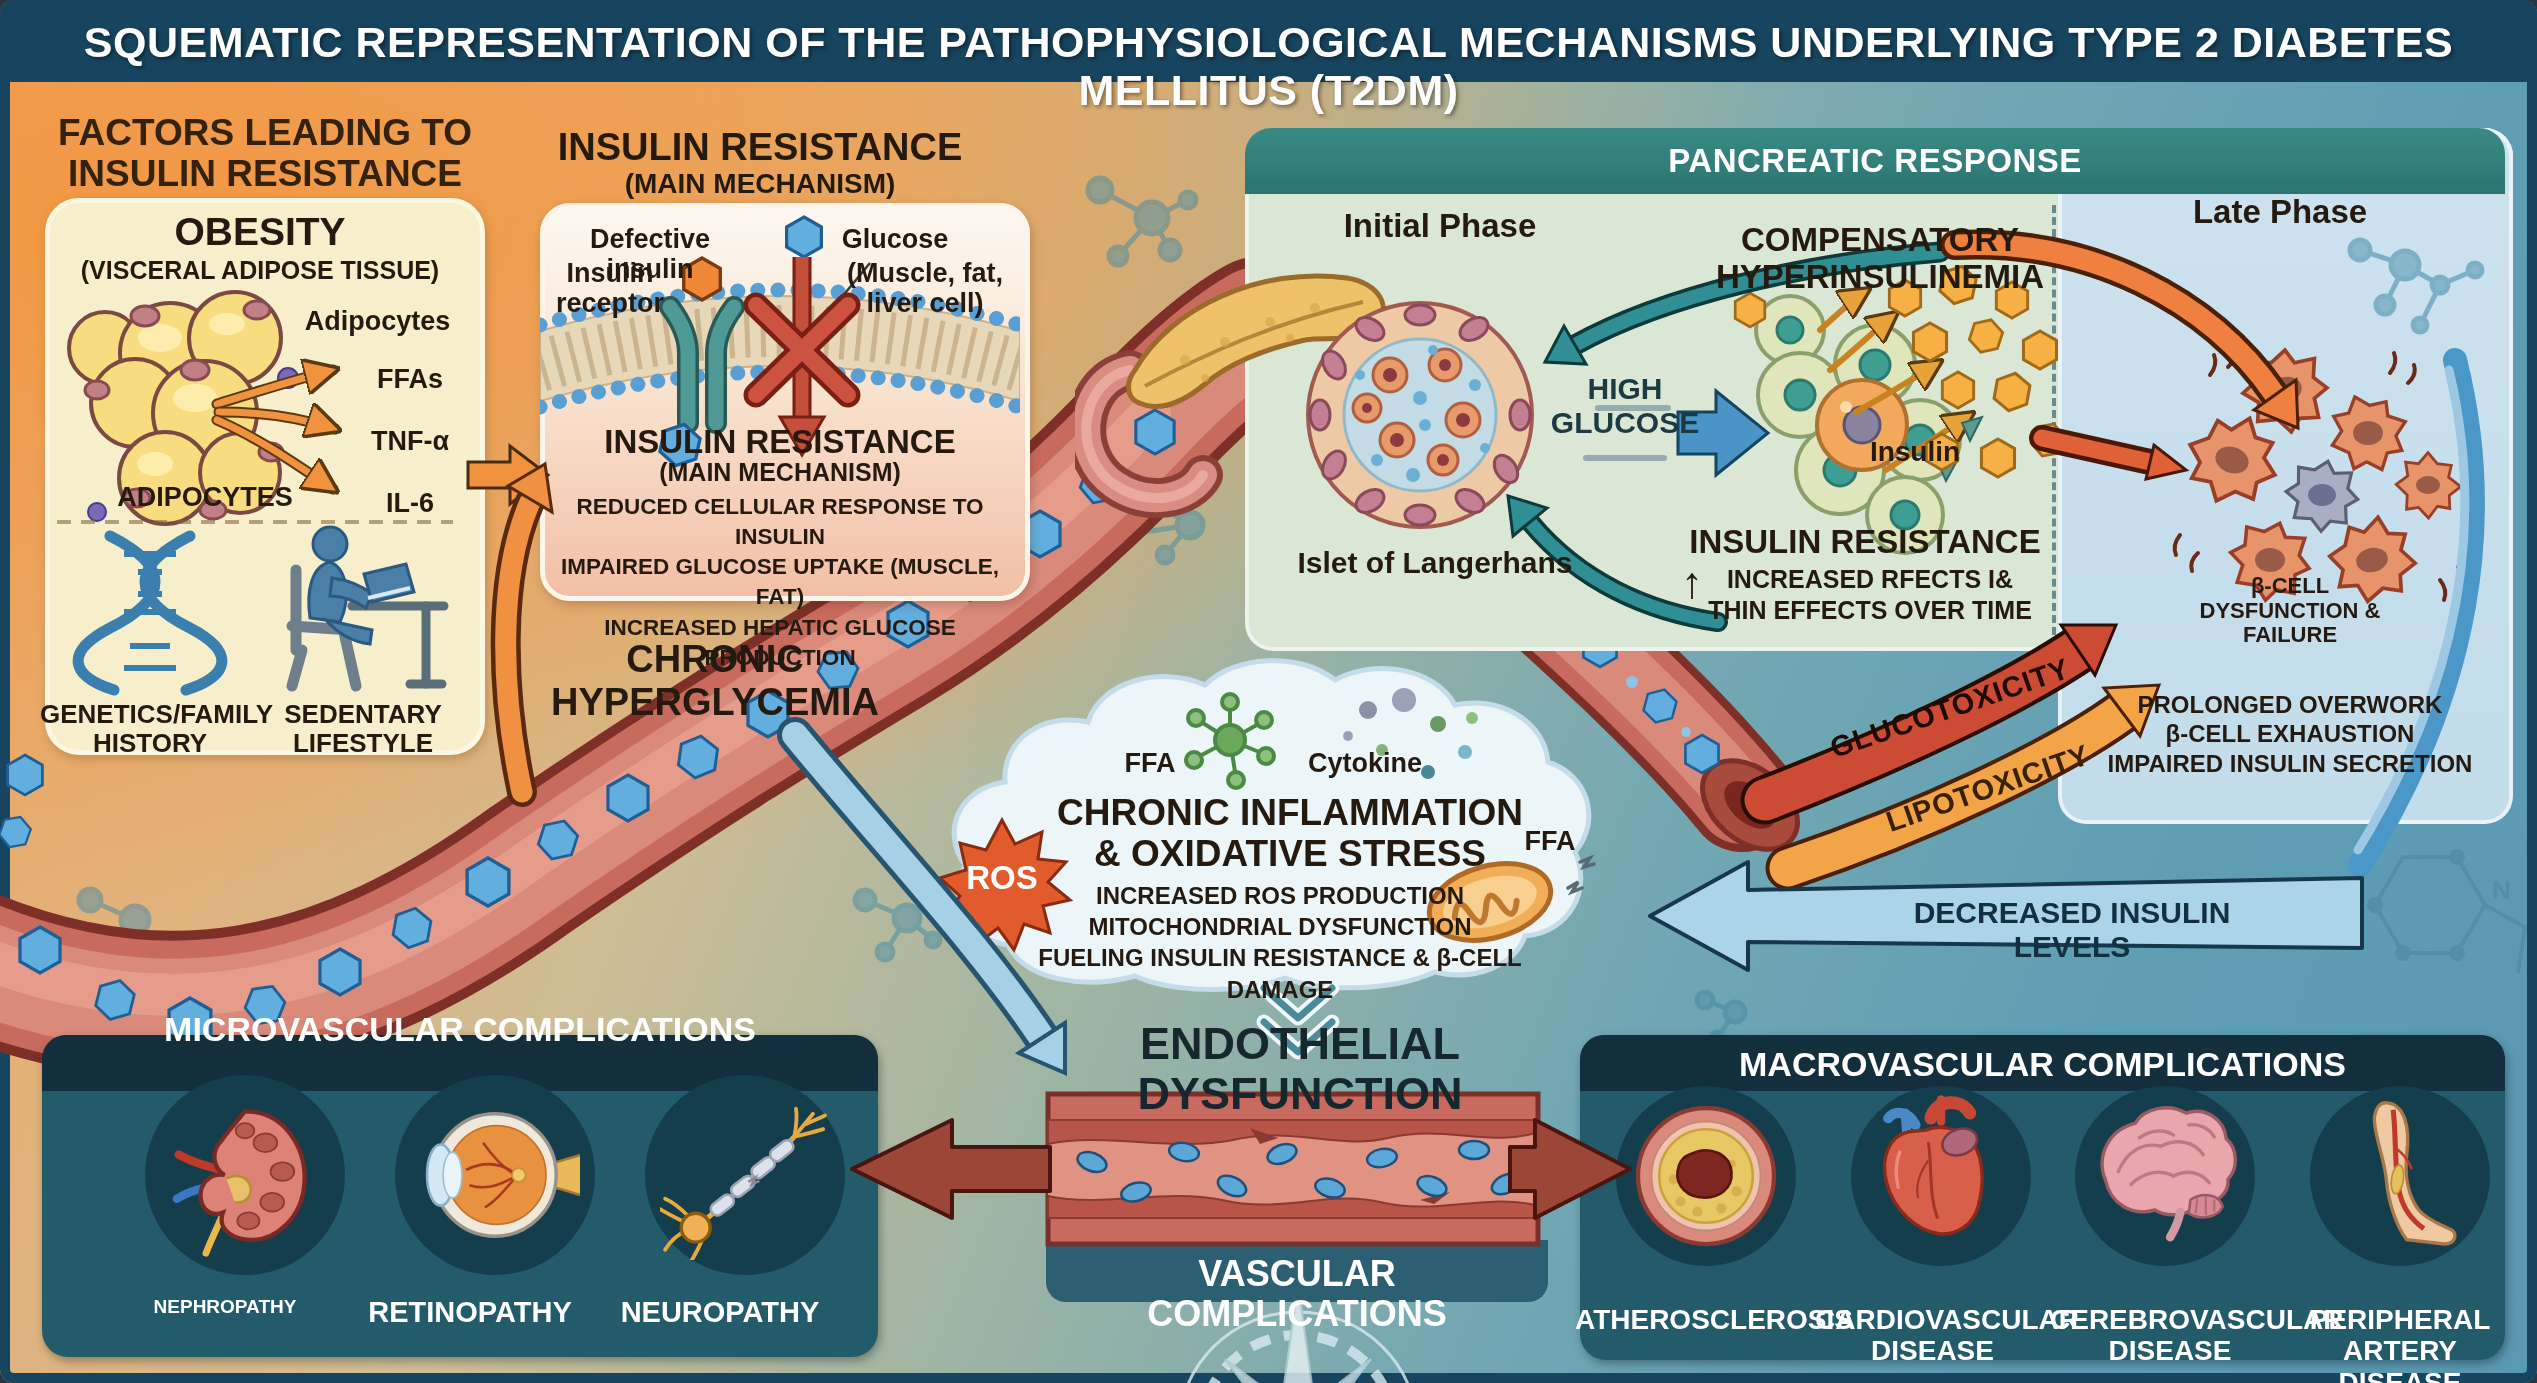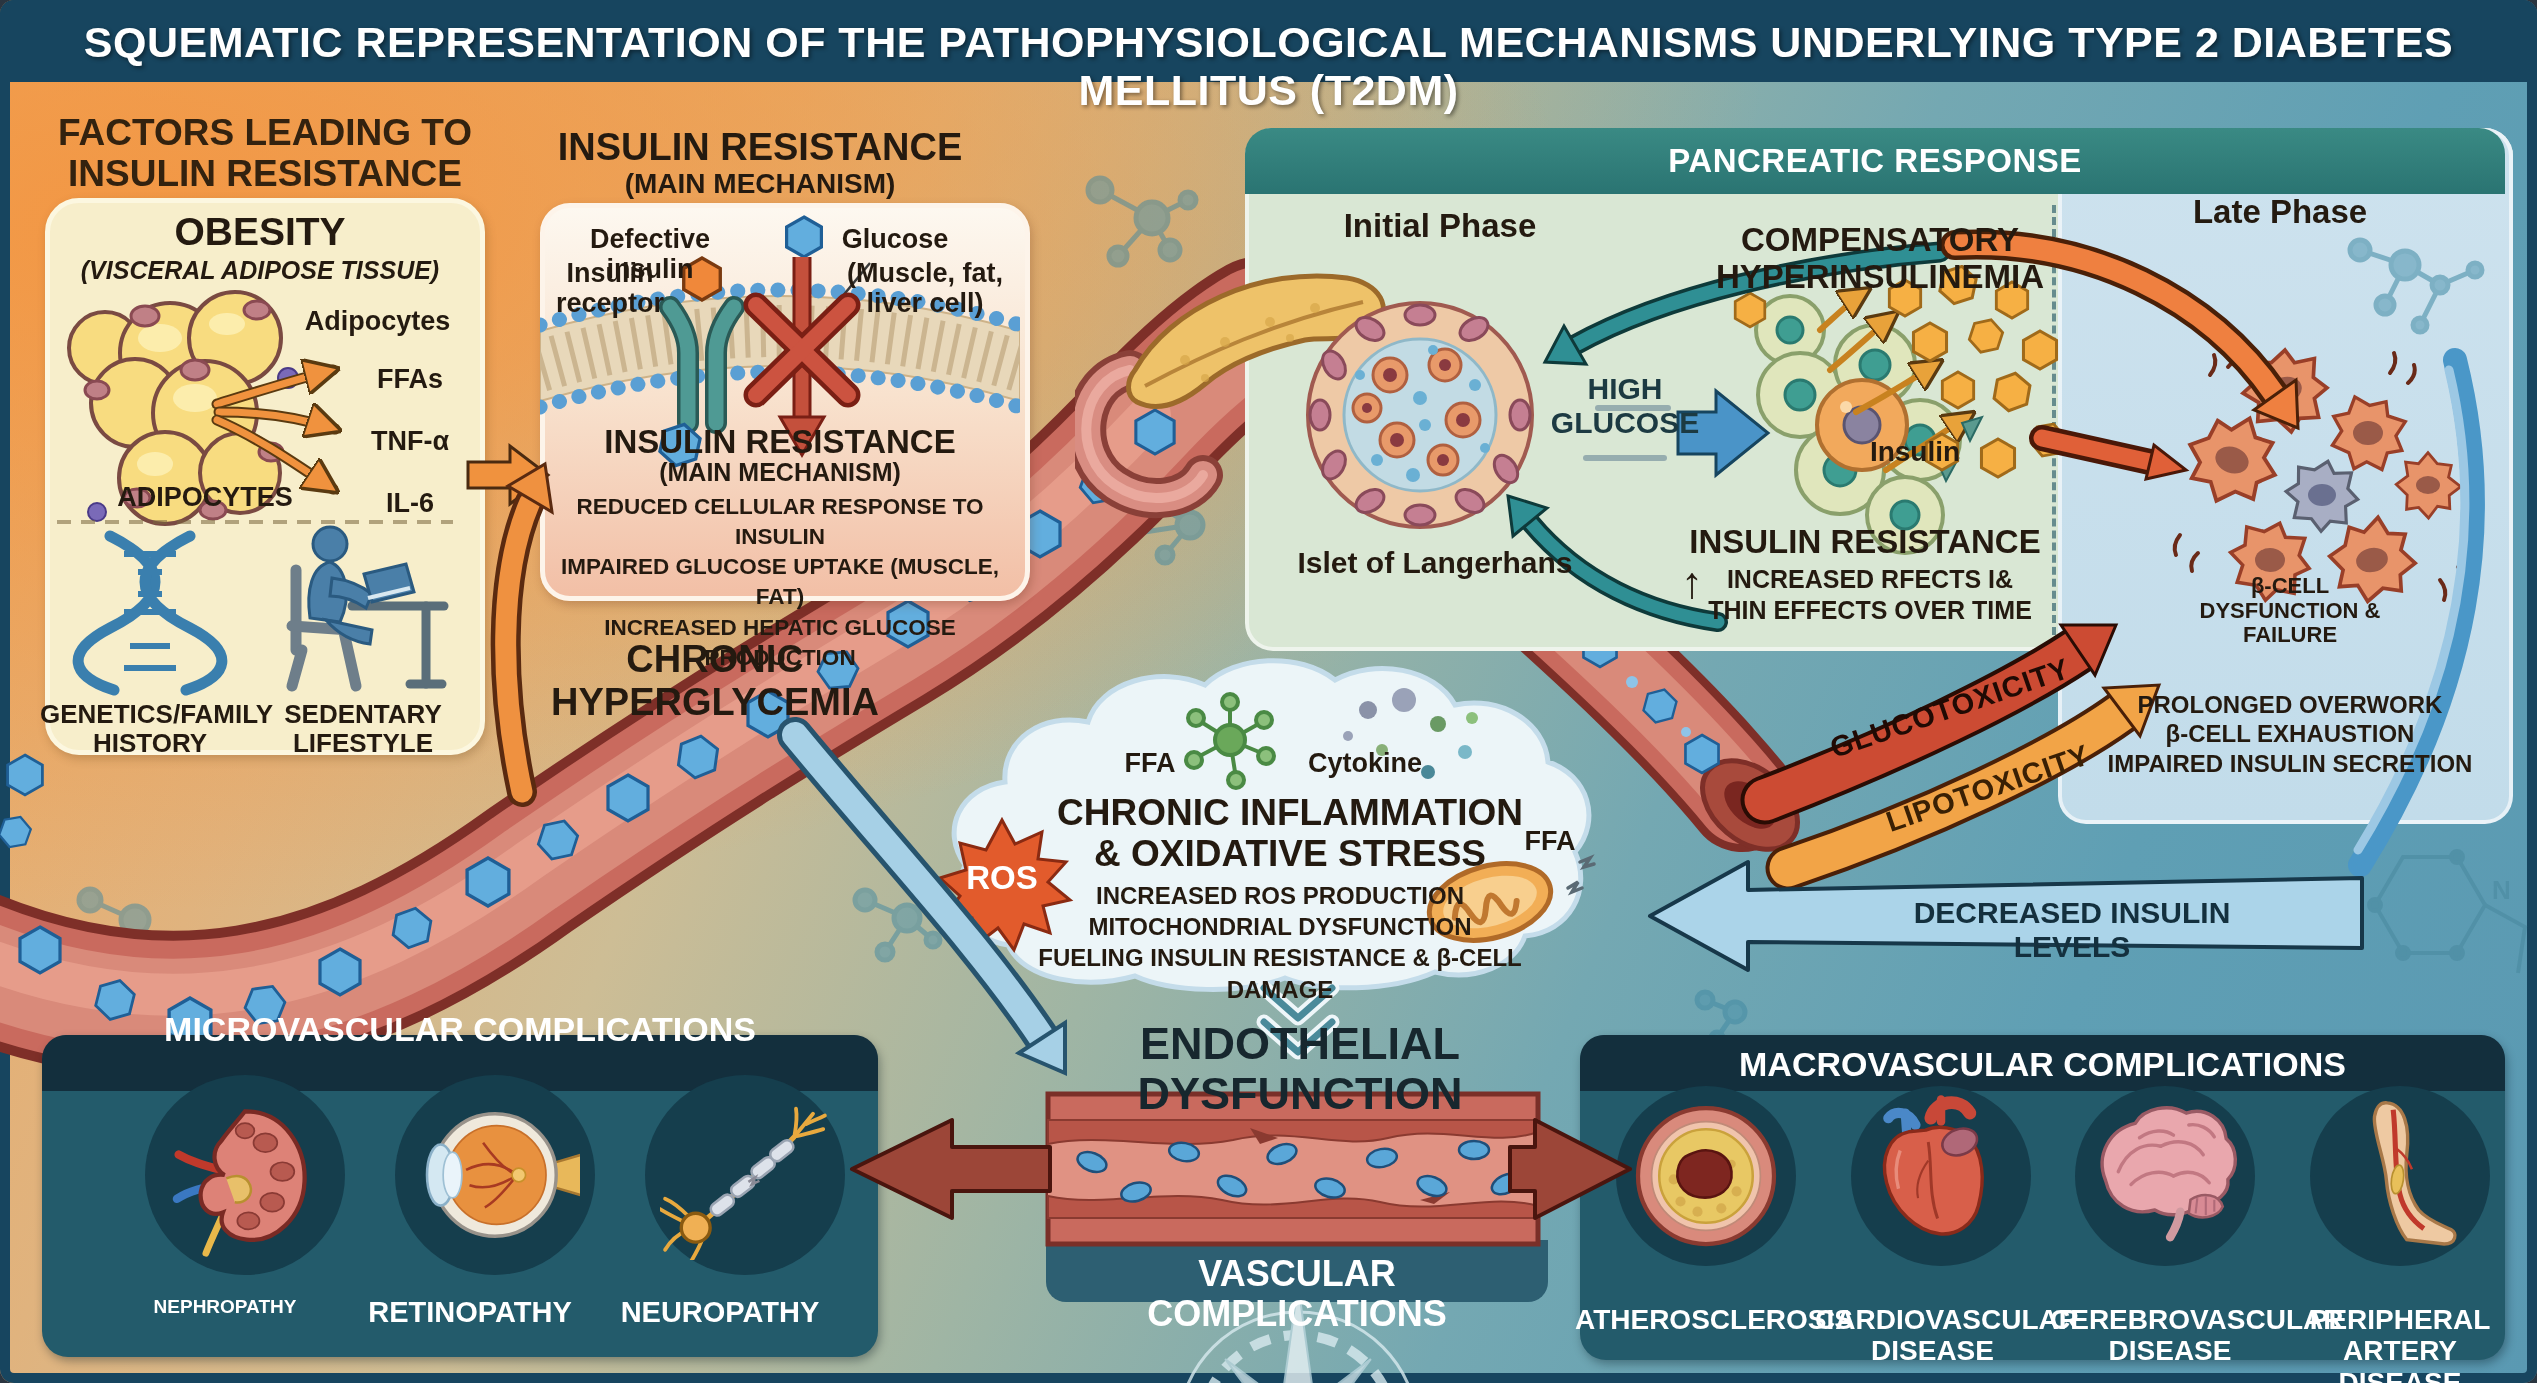--- a/index.html
+++ b/index.html
@@ -679,21 +679,21 @@
       <path d="M1264,988 L1298,1018 L1332,988" stroke="#4a8a9a" stroke-width="7"></path>
       <path d="M1264,1022 L1298,1052 L1332,1022" stroke="#eef6f9" stroke-width="15"></path>
       <path d="M1264,1022 L1298,1052 L1332,1022" stroke="#4a8a9a" stroke-width="7"></path>
     </g>
   </svg>
 
   <div class="t" style="left:55px;top:112px;width:420px;font-size:37px;color:#33220f;">FACTORS LEADING TO
 INSULIN RESISTANCE</div>
 
   <div class="t" style="left:45px;top:210px;width:430px;font-size:39px;">OBESITY</div>
-  <div class="t" style="left:45px;top:256px;width:430px;font-size:25px;font-style:italic;">(VISCERAL ADIPOSE TISSUE)</div>
+  <div class="t" style="left:45px;top:256px;width:430px;font-size:25px;">(VISCERAL ADIPOSE TISSUE)</div>
   <div class="t" style="left:285px;top:306px;width:185px;font-size:27px;">Adipocytes</div>
   <div class="t" style="left:355px;top:364px;width:110px;font-size:27px;">FFAs</div>
   <div class="t" style="left:345px;top:426px;width:130px;font-size:27px;">TNF-α</div>
   <div class="t" style="left:355px;top:488px;width:110px;font-size:27px;">IL-6</div>
   <div class="t" style="left:90px;top:482px;width:230px;font-size:27px;">ADIPOCYTES</div>
   <div class="t" style="left:40px;top:700px;width:220px;font-size:26px;">GENETICS/FAMILY
 HISTORY</div>
   <div class="t" style="left:268px;top:700px;width:190px;font-size:26px;">SEDENTARY
 LIFESTYLE</div>
 

